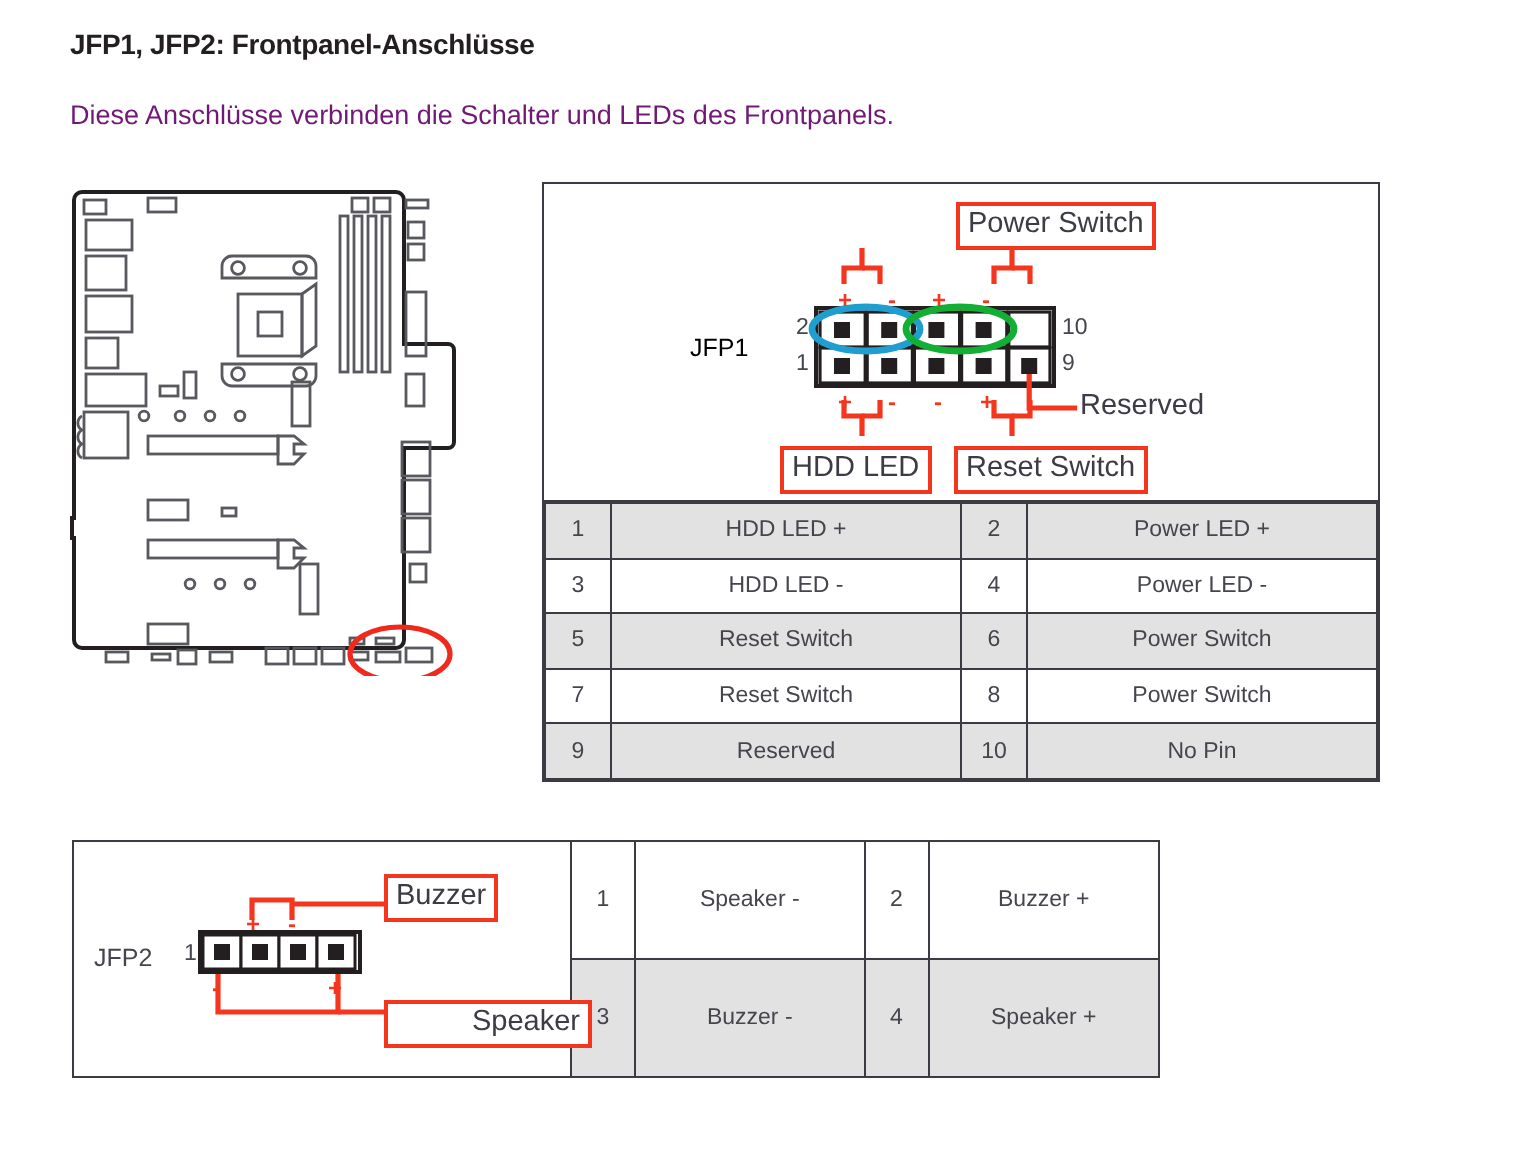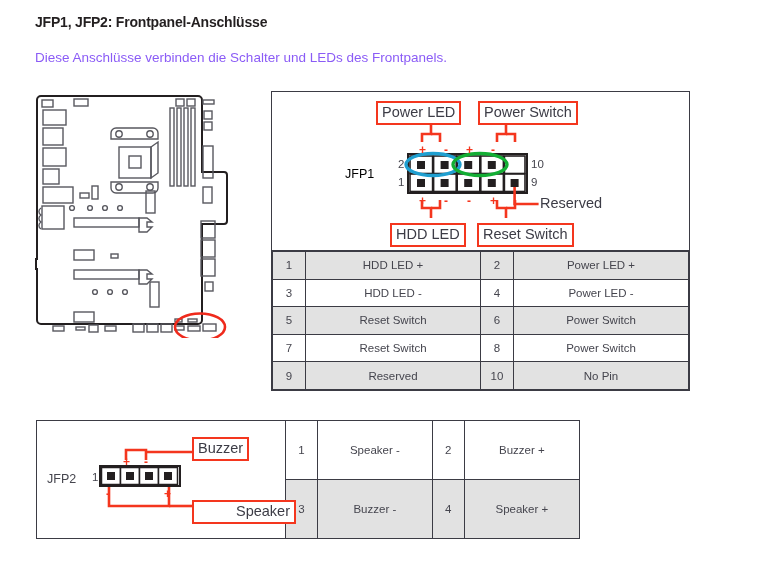--- a/index.html
+++ b/index.html
@@ -25,21 +25,21 @@
     font-weight: bold;
     color: #231f20;
     letter-spacing: -0.2px;
     white-space: nowrap;
   }
   .page-subtitle {
     position: absolute;
     left: 35px;
     top: 50px;
     font-size: 13.5px;
-    color: #8b5cf6;
+    color: #701a75;
     white-space: nowrap;
   }
 
   
   .mb-panel {
     position: absolute;
     left: 33px;
     top: 90px;
     width: 200px;
     height: 248px;
@@ -255,21 +255,20 @@
     </g>
 
     <ellipse cx="167" cy="237" rx="25" ry="13.5" fill="none" stroke="#ef2a1c" stroke-width="2.6"></ellipse>
   </svg>
 </div>
 
 <div class="jfp1-block">
 
   <div class="jfp1-diagram">
 
-    <div class="redbox" style="left:104px; top:9px;">Power LED</div>
     <div class="redbox" style="left:206px; top:9px;">Power Switch</div>
 
     <div class="redbox" style="left:118px; top:131px;">HDD LED</div>
     <div class="redbox" style="left:205px; top:131px;">Reset Switch</div>
 
     <div class="jfp1-label" style="left:73px; top:75px;">JFP1</div>
 
     <svg width="419" height="158" viewBox="0 0 419 158" style="position:absolute; left:0; top:0;">
 
       <g stroke="#f4361e" stroke-width="2.6" fill="none">

